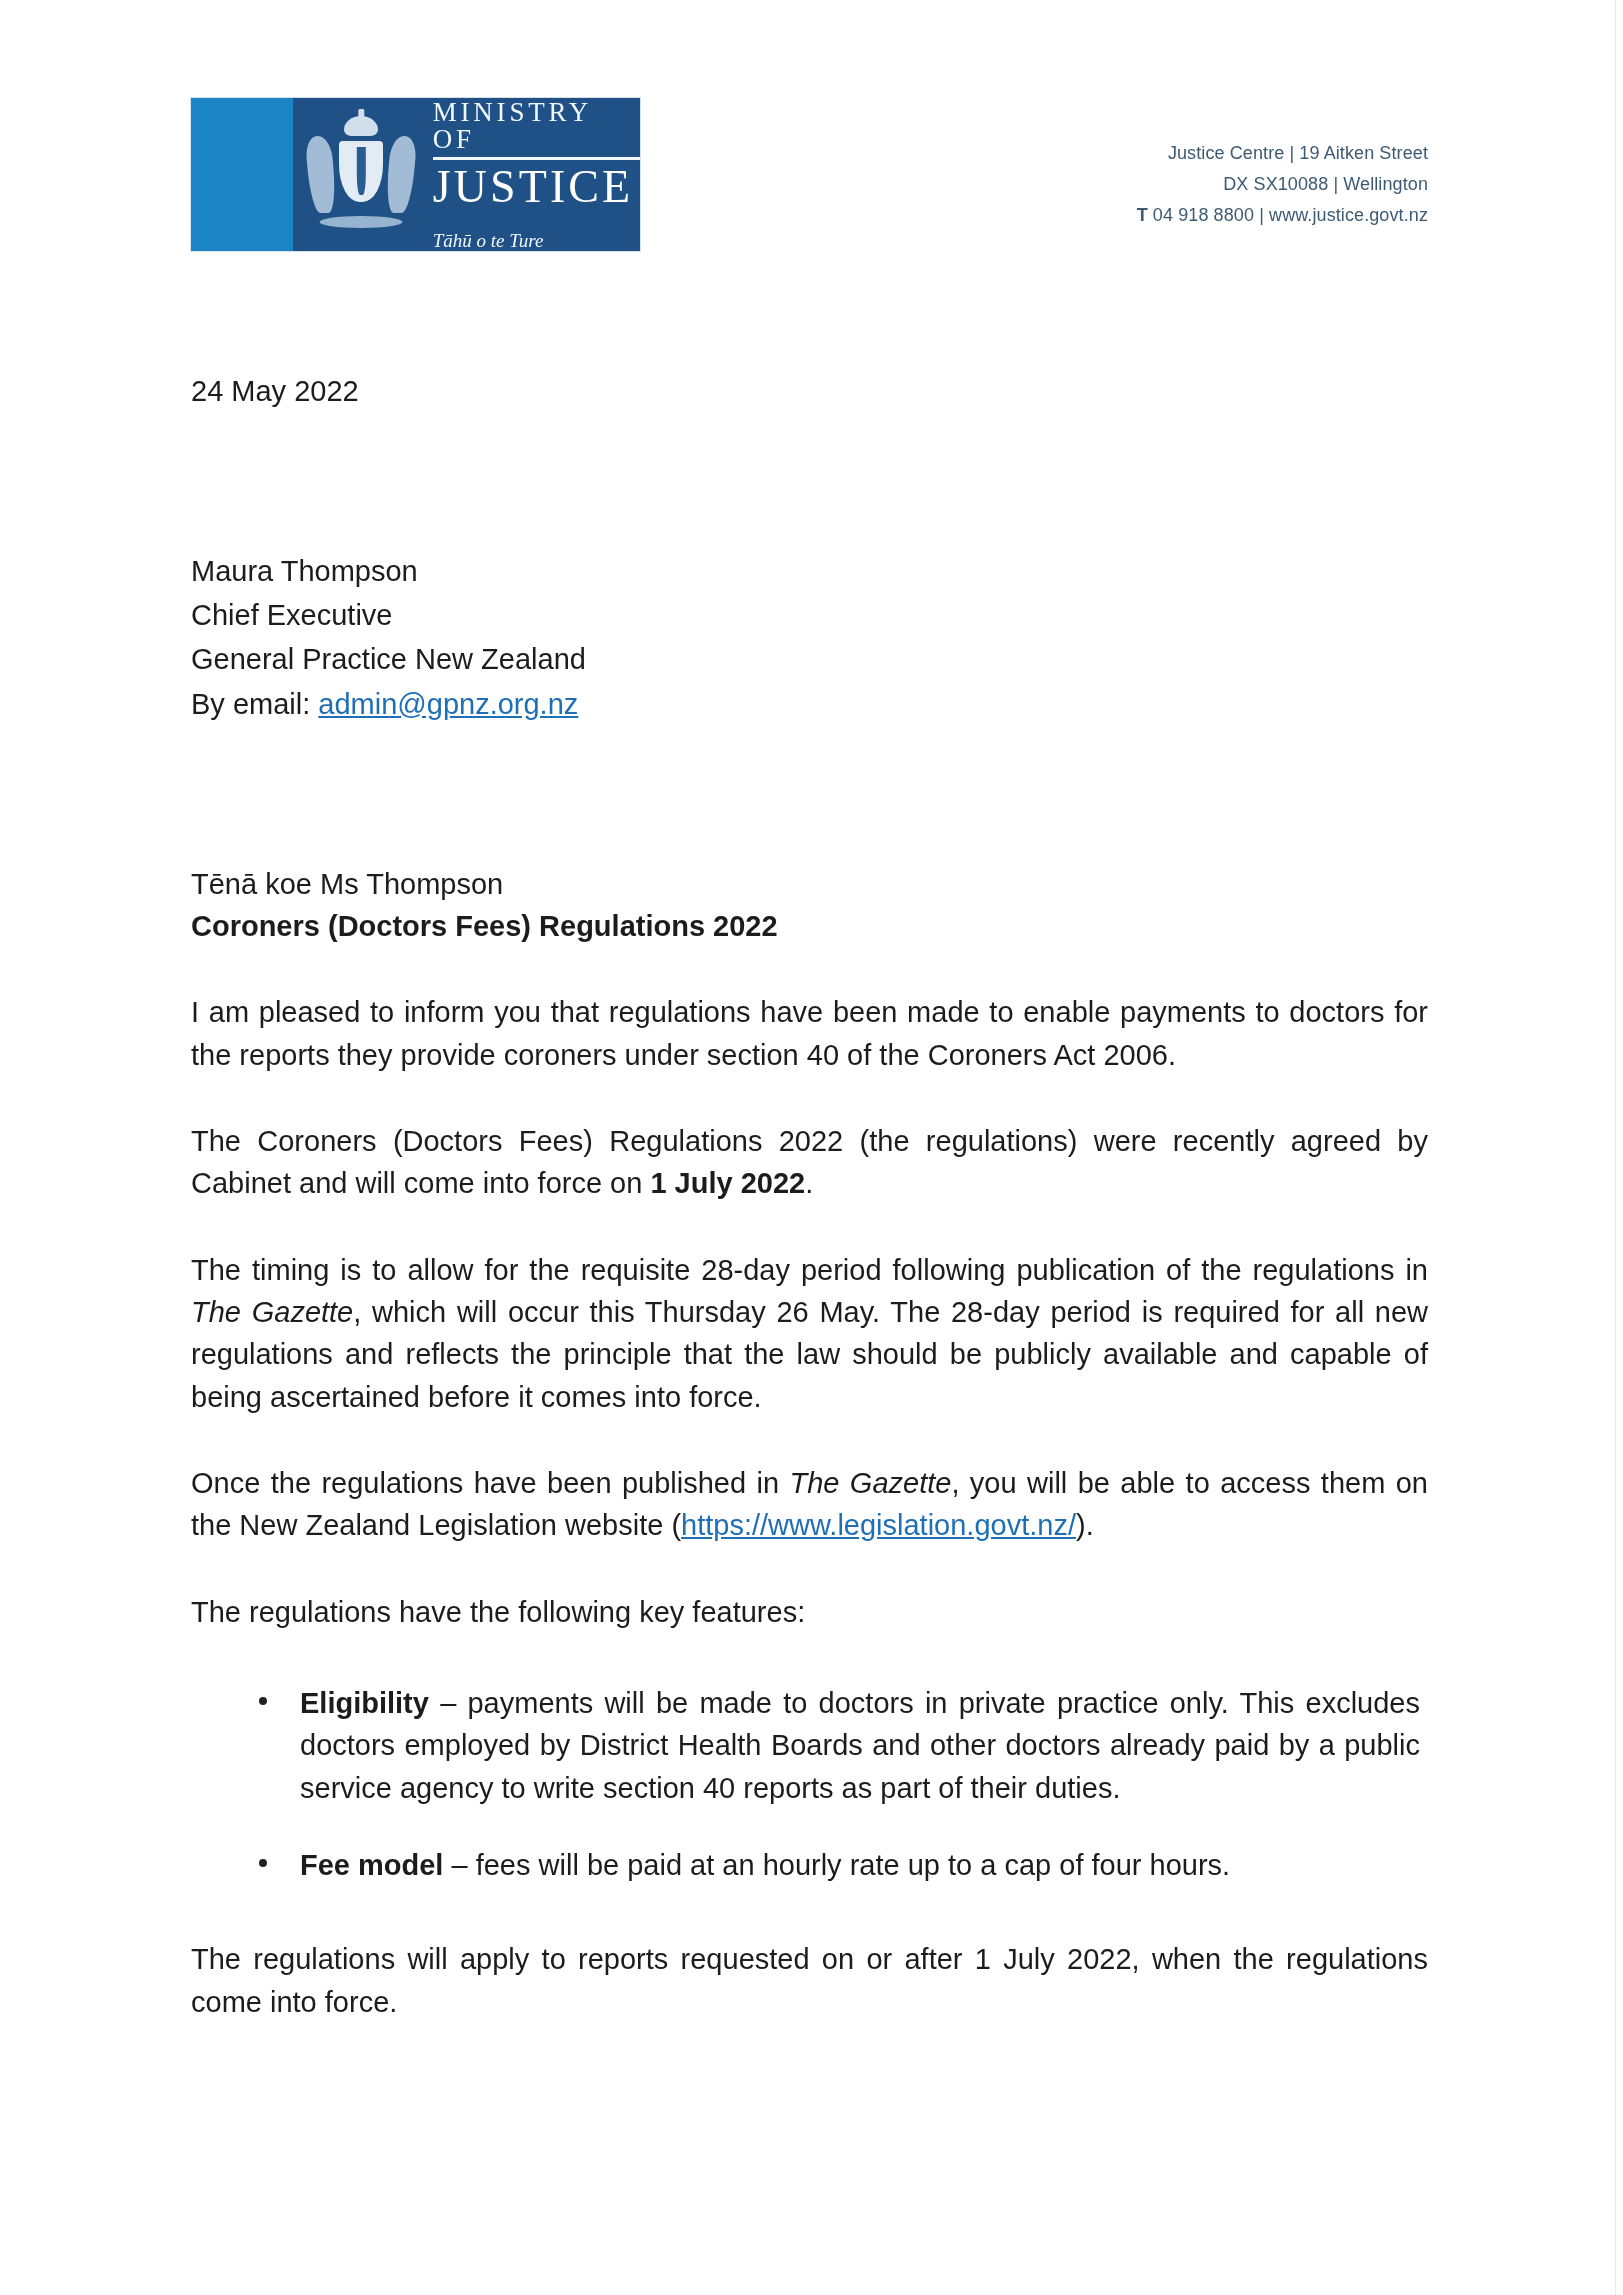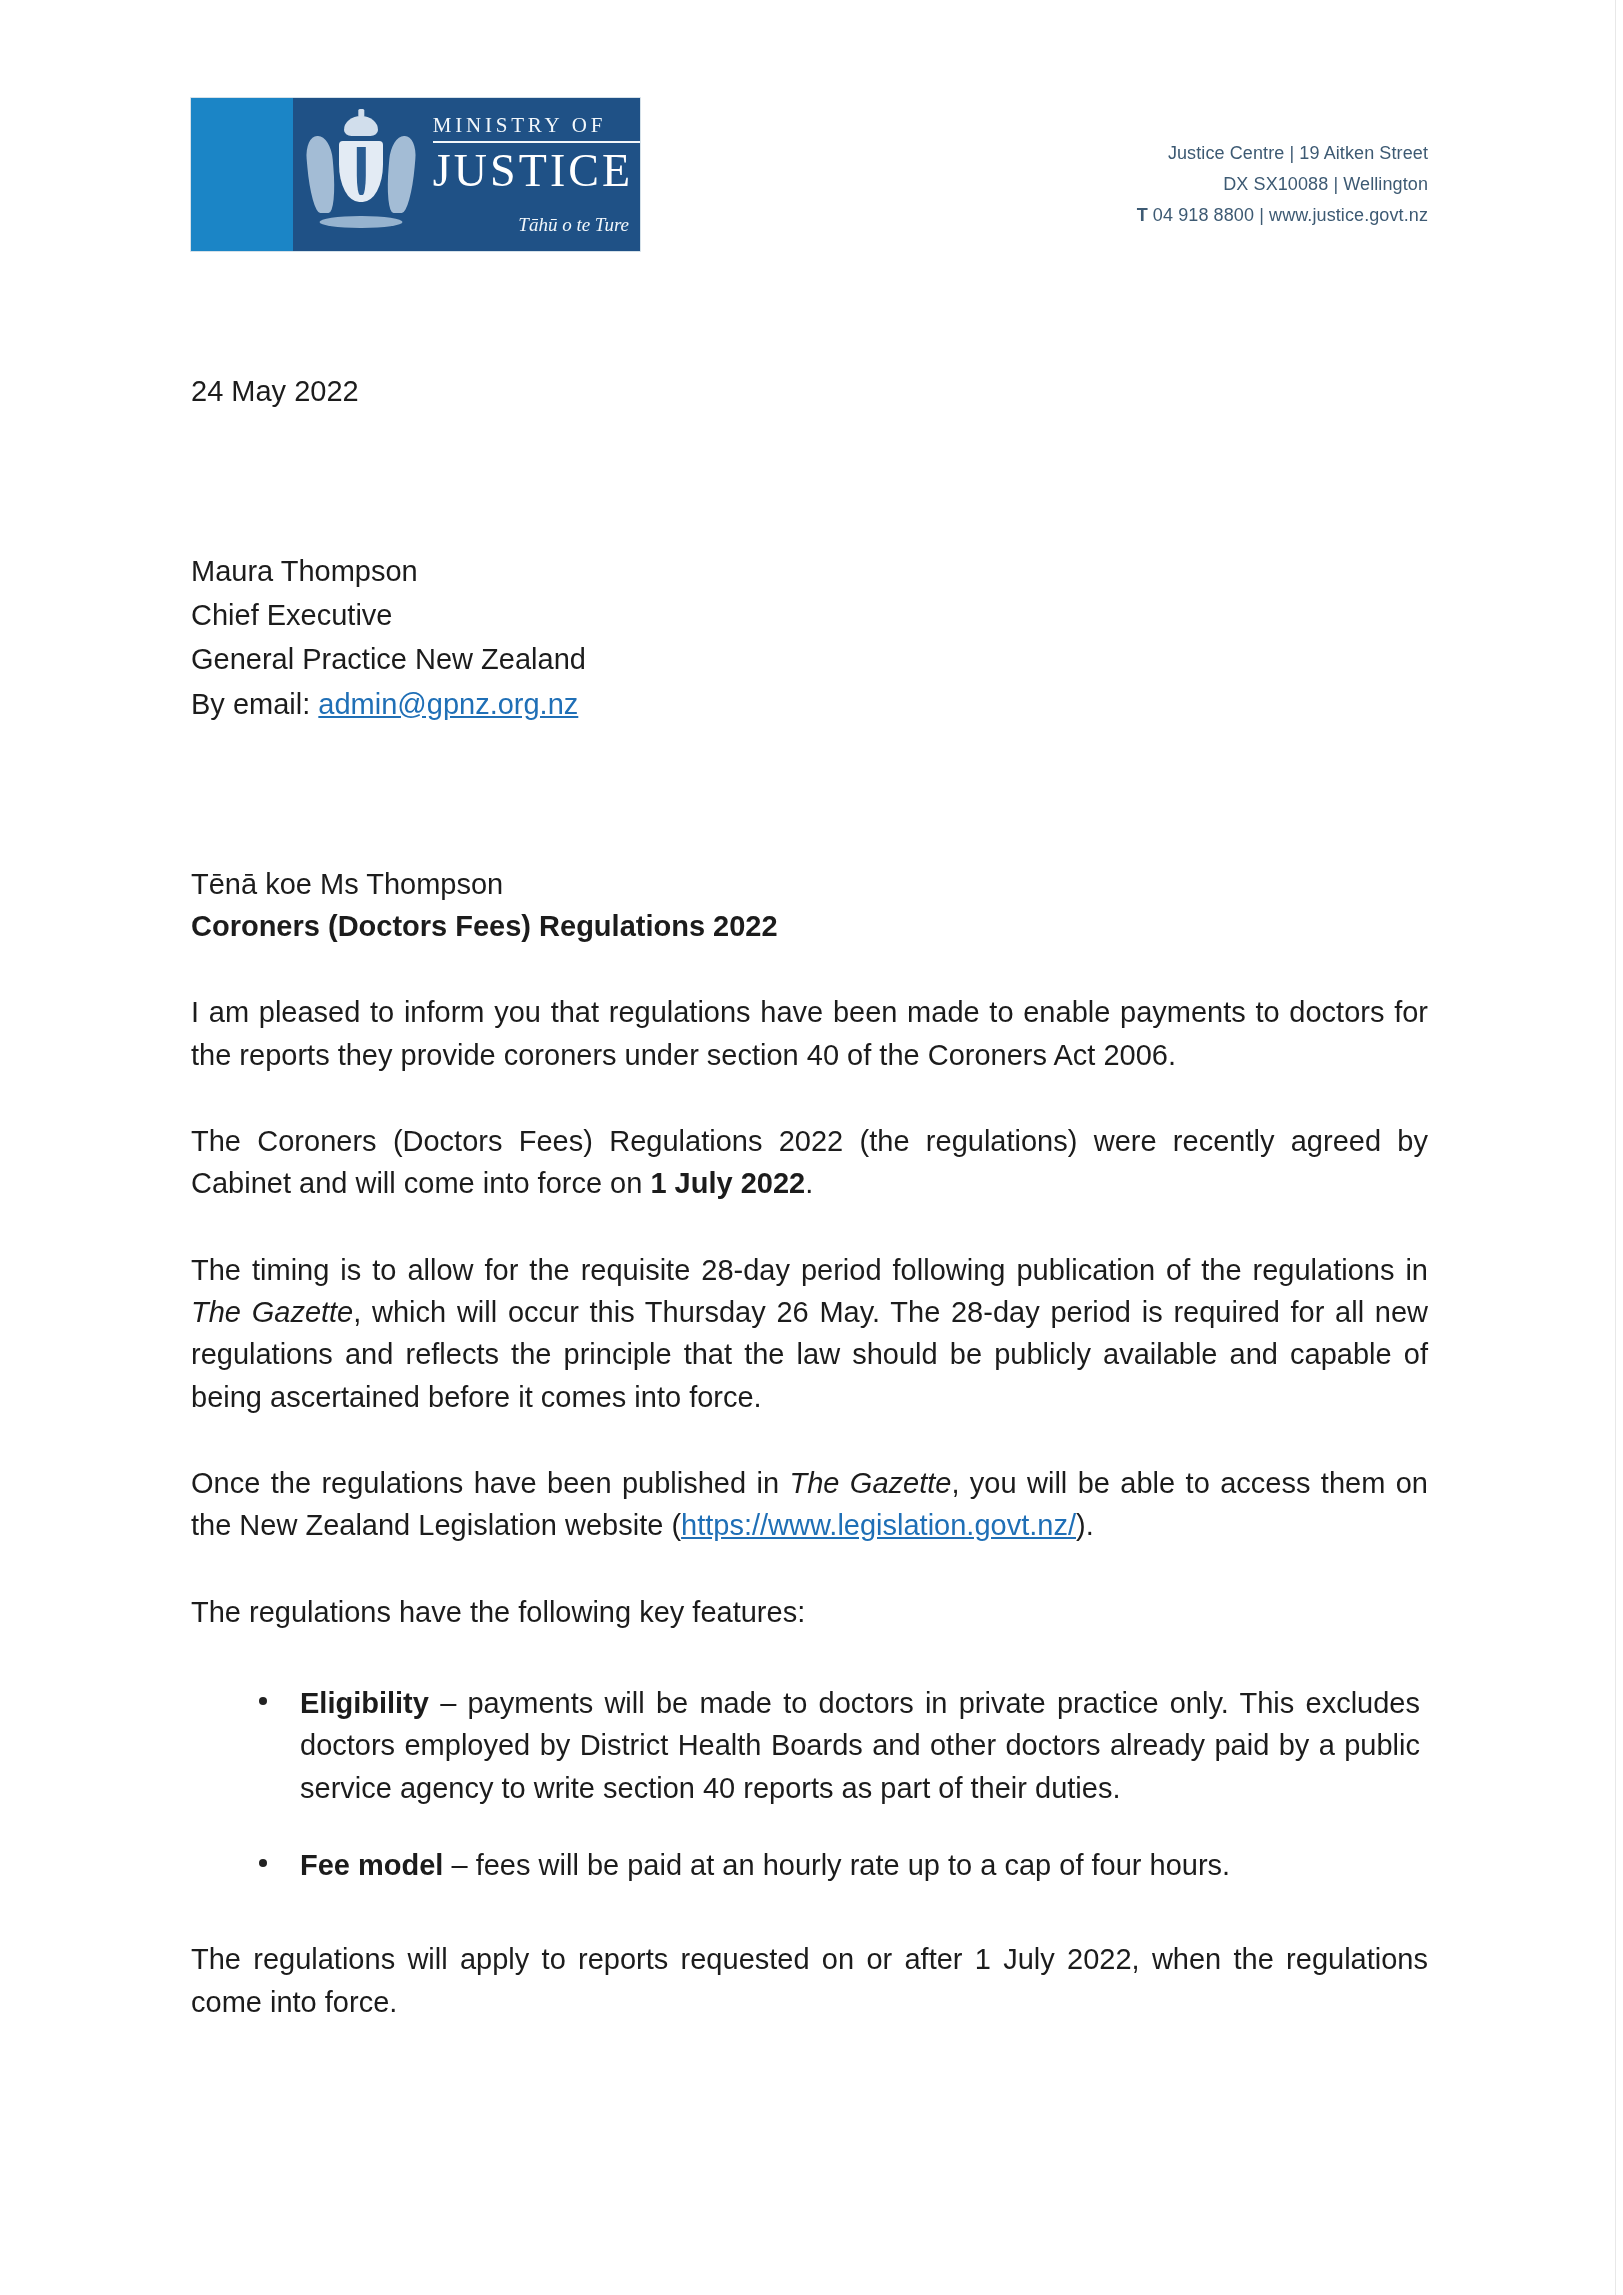--- a/index.html
+++ b/index.html
@@ -131,42 +131,42 @@
     opacity: 0.8;
   }
   .logo-wordmark {
     margin-left: 14px;
     color: #ffffff;
     line-height: 1;
     flex: 1 1 auto;
   }
   .wm-ministry {
     font-family: "Liberation Serif", serif;
-    font-size: 21px;
+    font-size: 27px;
     letter-spacing: 3.8px;
     color: #f2f7fb;
     padding-bottom: 4.6px;
   }
   .wm-rule {
     height: 2.3px;
     background: #f2f7fb;
     width: 100%;
     margin-bottom: 4.6px;
   }
   .wm-justice {
     font-family: "Liberation Serif", serif;
     font-size: 46px;
     letter-spacing: 3.1px;
     color: #ffffff;
   }
   .wm-maori {
     font-family: "Liberation Serif", serif;
     font-style: italic;
     font-size: 19px;
-    text-align: right;
+    text-align: left;
     color: #f2f7fb;
     margin-top: 21px;
     padding-right: 11px;
   }
 
   .contact-block {
     position: absolute;
     top: 138px;
     right: 196px;
     text-align: right;

